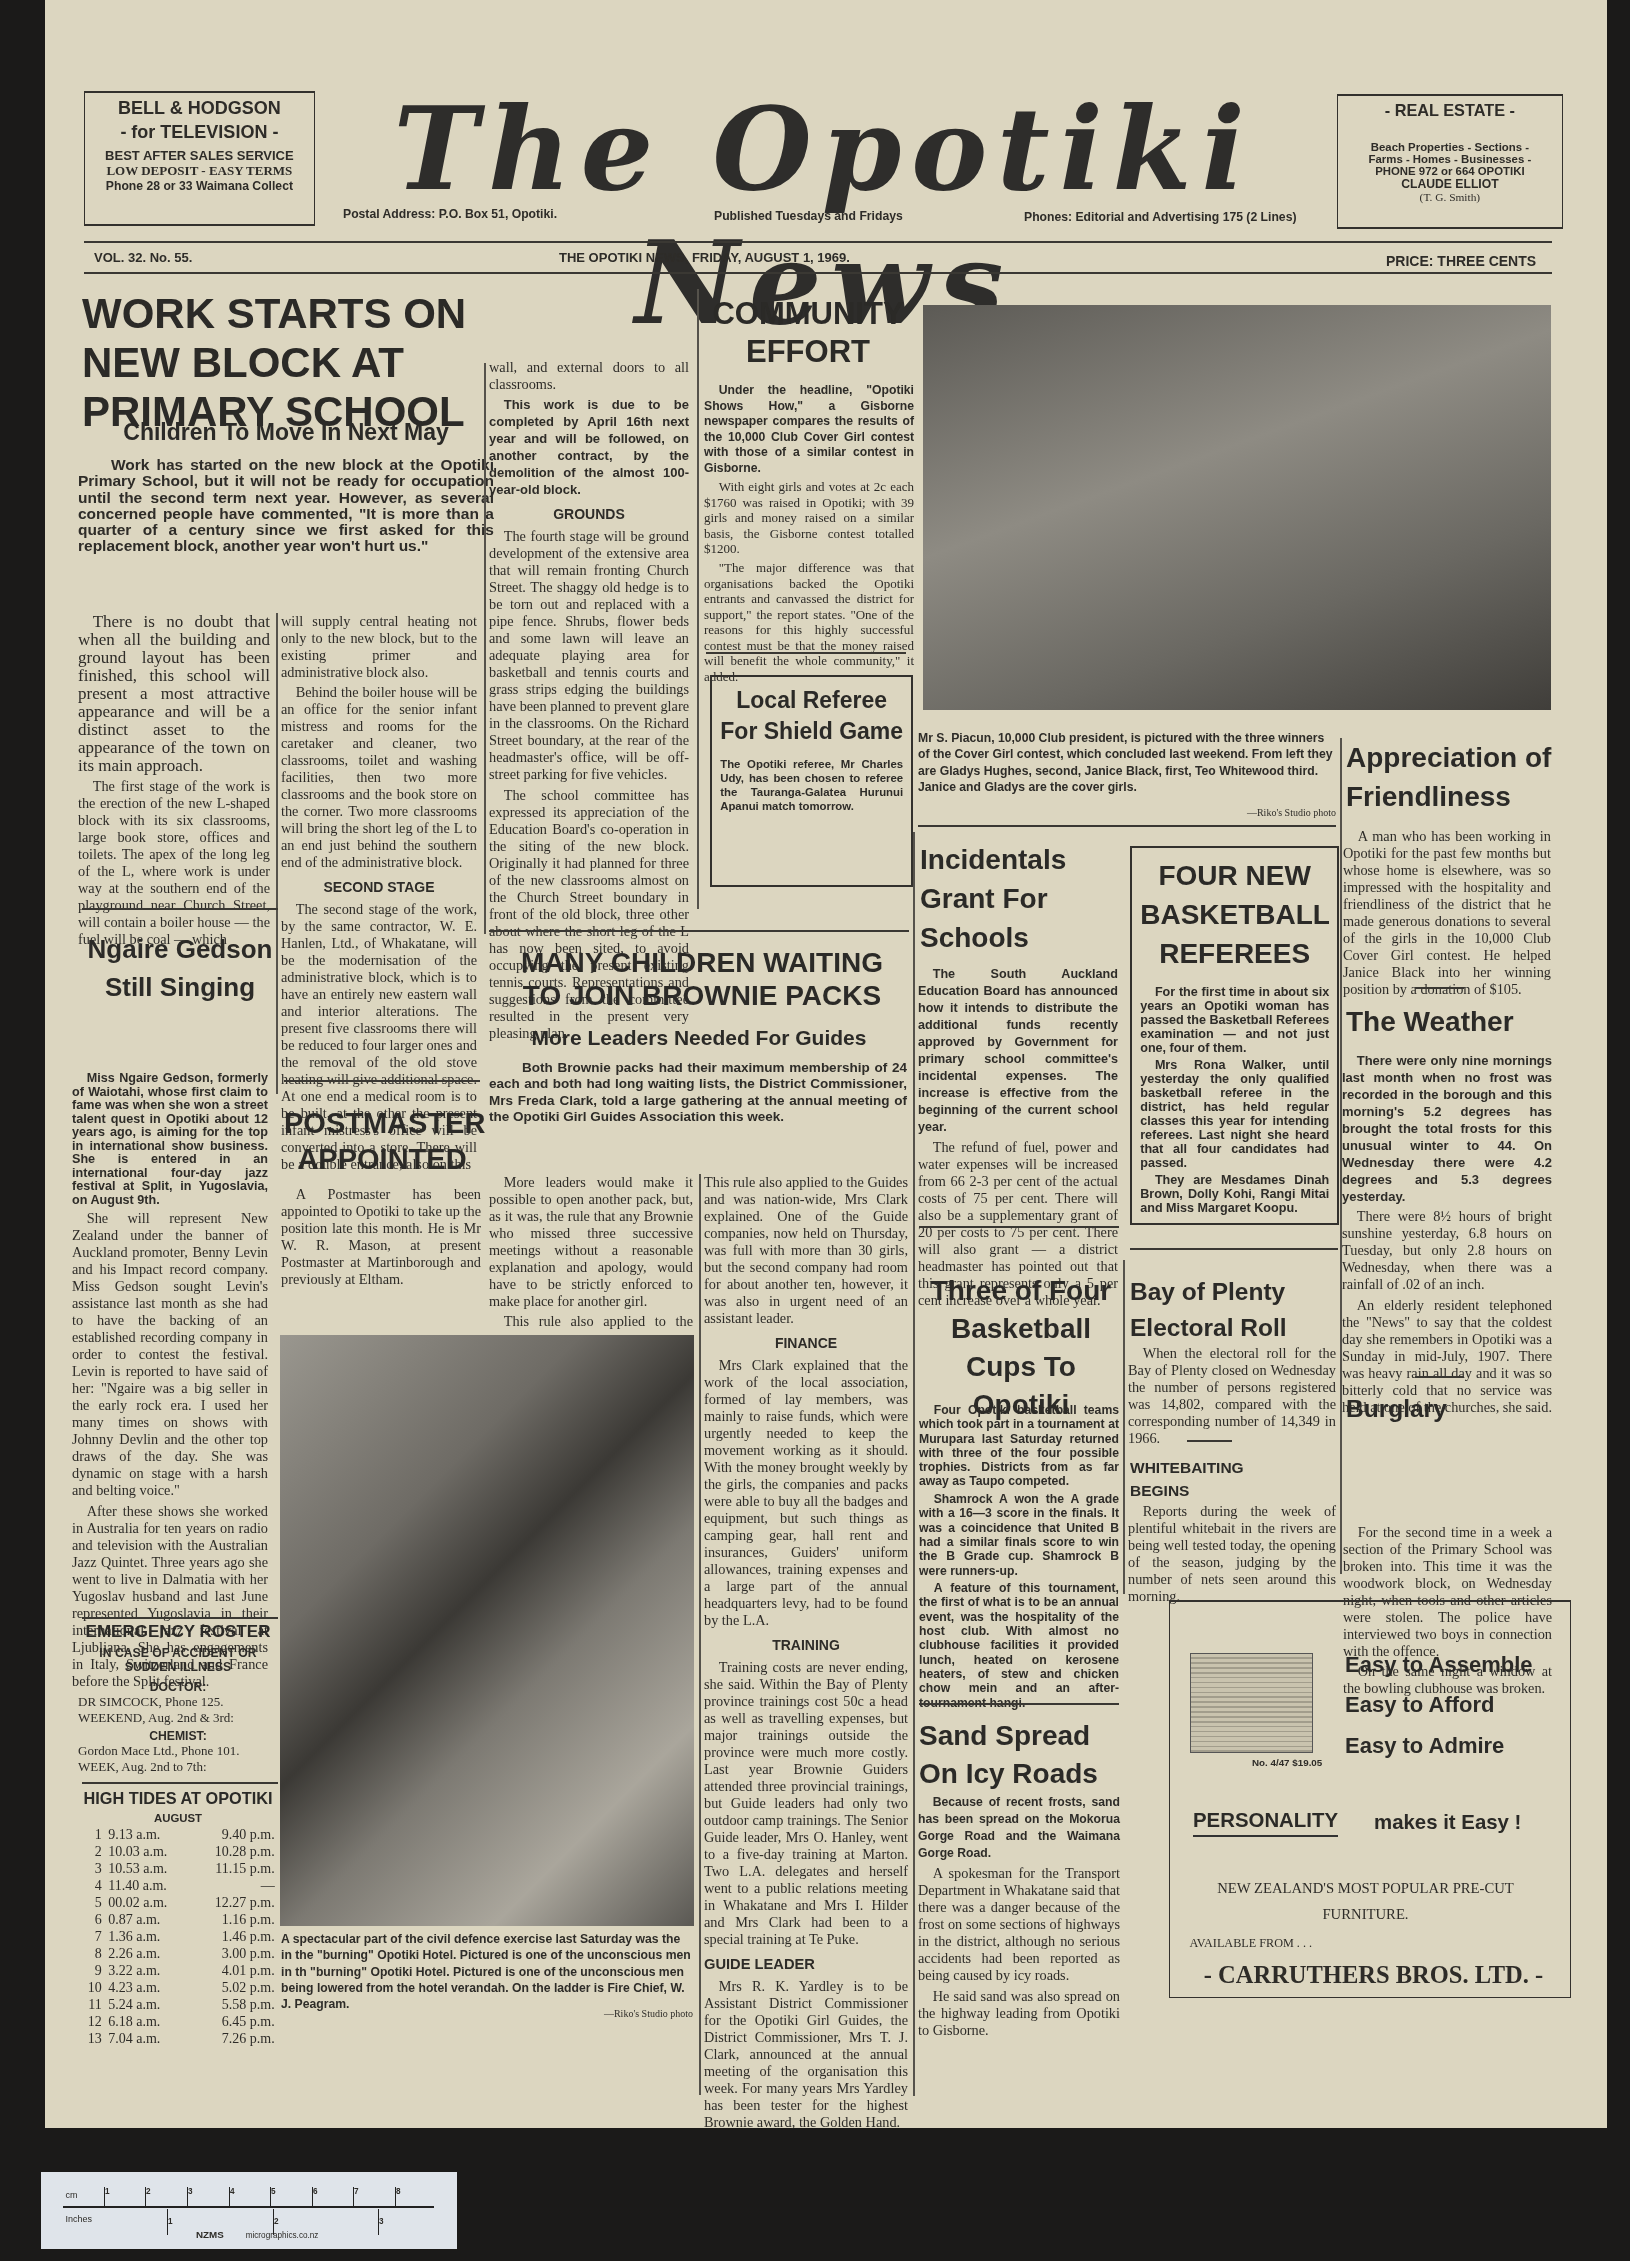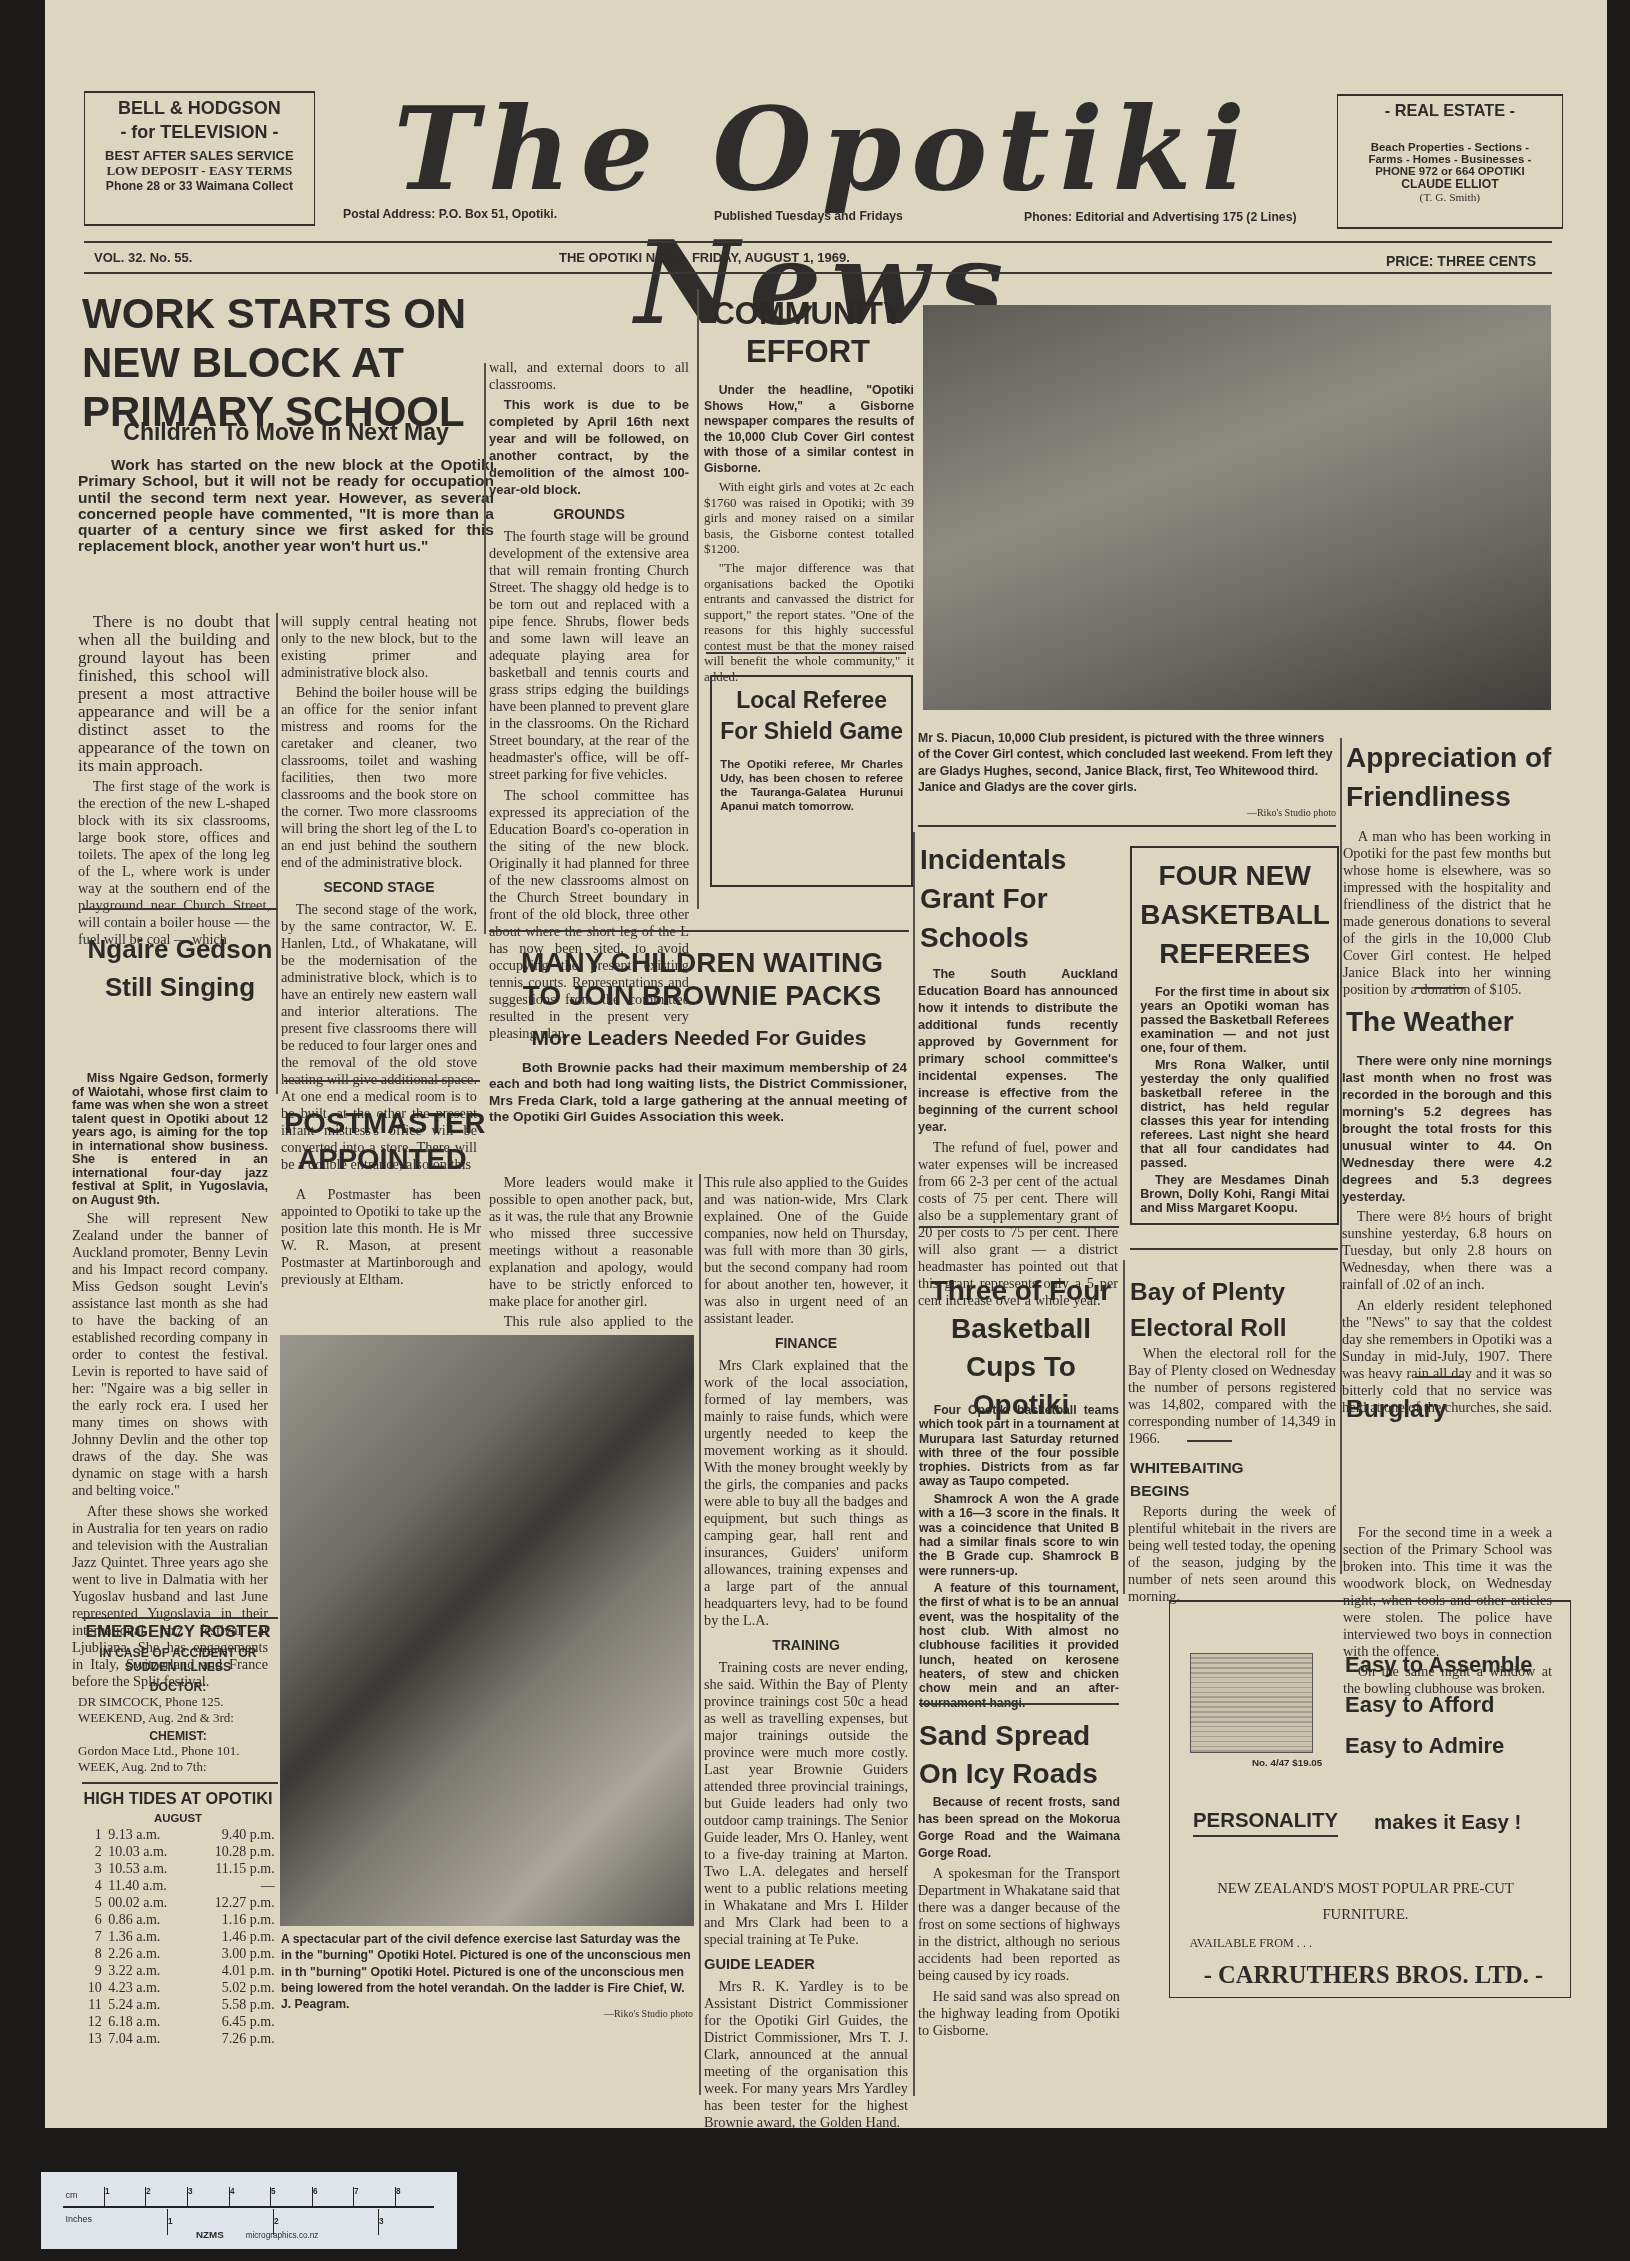--- a/index.html
+++ b/index.html
@@ -241,21 +241,21 @@
             <td style="text-align: left;">11.40 a.m.</td>
             <td style="text-align: right;">—</td>
           </tr>
           <tr>
             <td style="text-align: right;">5</td>
             <td style="text-align: left;">00.02 a.m.</td>
             <td style="text-align: right;">12.27 p.m.</td>
           </tr>
           <tr>
             <td style="text-align: right;">6</td>
-            <td style="text-align: left;">0.86 a.m.</td>
+            <td style="text-align: left;">0.87 a.m.</td>
             <td style="text-align: right;">1.16 p.m.</td>
           </tr>
           <tr>
             <td style="text-align: right;">7</td>
             <td style="text-align: left;">1.36 a.m.</td>
             <td style="text-align: right;">1.46 p.m.</td>
           </tr>
           <tr>
             <td style="text-align: right;">8</td>
             <td style="text-align: left;">2.26 a.m.</td>

